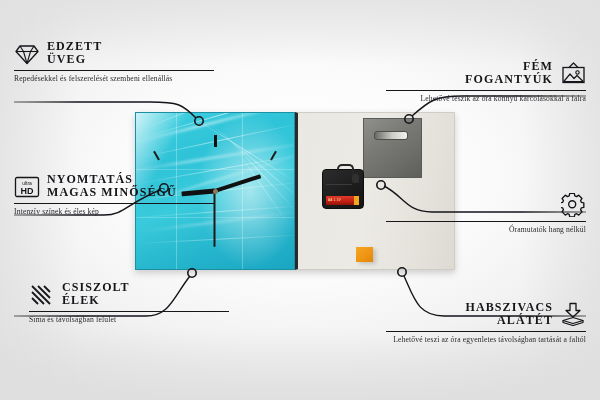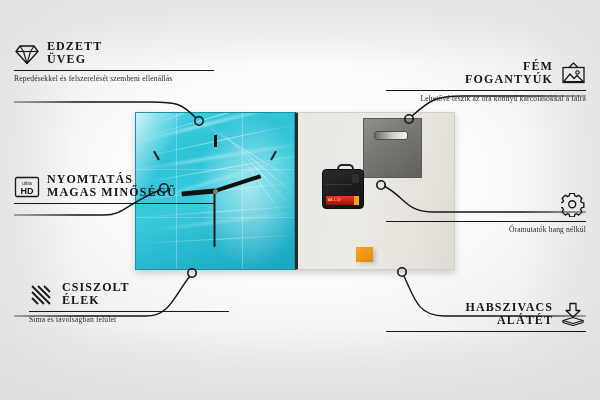--- a/index.html
+++ b/index.html
@@ -386,20 +386,21 @@
           <text x="13" y="9" text-anchor="middle" font-family="Liberation Sans, sans-serif" font-size="5" fill="currentColor">ultra</text>
           <text x="13" y="18" text-anchor="middle" font-family="Liberation Sans, sans-serif" font-size="9" font-weight="bold" fill="currentColor">HD</text>
         </svg>
       </span>
       <div class="title">
         <div>NYOMTATÁS</div>
         <div>MAGAS MINŐSÉGŰ</div>
       </div>
     </div>
     <div class="rule"></div>
+    <div class="desc">Intenzív színek és éles kép</div>
   </div>
 
   <div class="feature left" id="feature-polished-edges">
     <div class="head">
       <span class="ficon">
         <svg width="24" height="22" viewBox="0 0 24 22">
           <path d="M2 2 L20 20" stroke="currentColor" stroke-width="1.8"></path>
           <path d="M2 8 L14 20" stroke="currentColor" stroke-width="1.8"></path>
           <path d="M2 14 L8 20" stroke="currentColor" stroke-width="1.8"></path>
           <path d="M8 2 L20 14" stroke="currentColor" stroke-width="1.8"></path>
@@ -455,15 +456,16 @@
       </div>
       <span class="ficon">
         <svg width="24" height="24" viewBox="0 0 24 24">
           <path d="M9 1.5 h6 v7 h4 L12 15 L5 8.5 h4 Z" fill="none" stroke="currentColor" stroke-width="1.3" stroke-linejoin="round"></path>
           <path d="M12 15.5 L22 18.5 L12 21.5 L2 18.5 Z" fill="none" stroke="currentColor" stroke-width="1.3" stroke-linejoin="round"></path>
           <path d="M2 18.5 v2 L12 23.5 L22 20.5 v-2" fill="none" stroke="currentColor" stroke-width="1.2" stroke-linejoin="round"></path>
         </svg>
       </span>
     </div>
     <div class="rule"></div>
+    <div class="desc">Lehetővé teszi az óra egyenletes távolságban tartását a faltól</div>
   </div>
 
 </div>
 
 </body></html>

